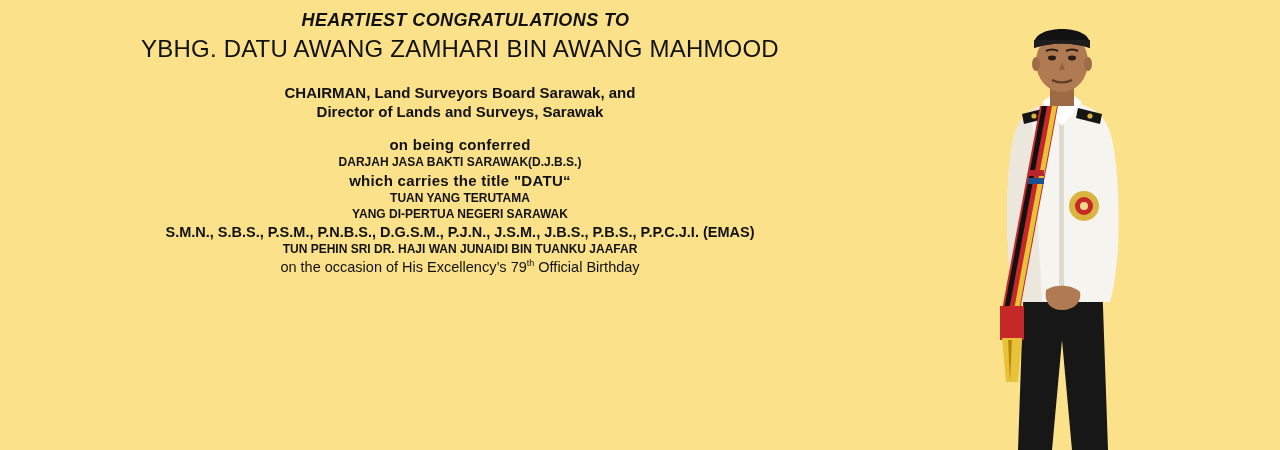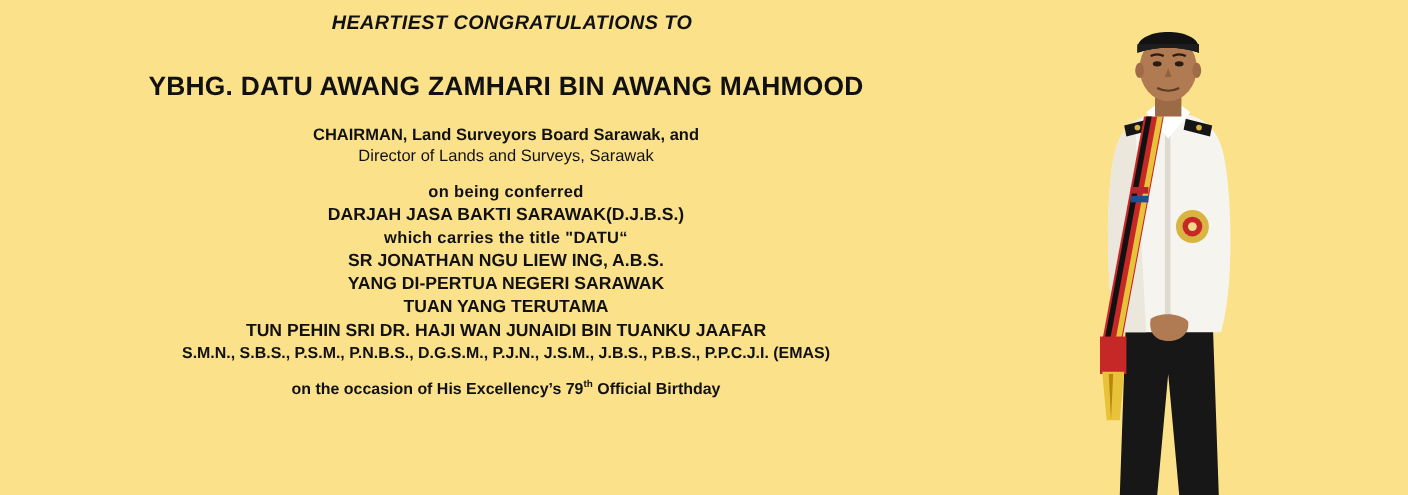--- a/index.html
+++ b/index.html
@@ -34,60 +34,59 @@
   }
   .congrats {
     margin-top: 10px;
     font-size: 18px;
     font-weight: bold;
     font-style: italic;
     letter-spacing: 0.4px;
     padding-left: 11px;
   }
   .honoree {
-    margin-top: 34px;
+    margin-top: 4px;
     font-size: 24px;
-    font-weight: bold;
+    font-weight: normal;
     letter-spacing: 0.2px;
   }
   .role-block {
     margin-top: 20px;
     font-size: 15px;
     line-height: 1.28;
   }
   .role-line-1 { font-weight: bold; }
-  .role-line-2 { font-weight: normal; }
+  .role-line-2 { font-weight: bold; }
   .award-block {
     margin-top: 14px;
     font-size: 15px;
     line-height: 1.33;
     font-weight: bold;
   }
   .award-block .soft {
     font-weight: bold;
     letter-spacing: 0.3px;
   }
   .md {
     font-size: 15px;
   }
   .lg {
-    font-size: 16px;
+    font-size: 12px;
   }
   .by-line {
     font-weight: bold;
   }
   .honours {
     font-size: 14.5px;
     font-weight: bold;
     letter-spacing: 0;
   }
   .occasion {
     font-size: 14.5px;
-    font-weight: bold;
-    margin-top: 13px;
+    font-weight: normal;
   }
   sup {
     font-size: 9px;
     vertical-align: super;
   }
   .portrait {
     position: absolute;
     right: 118px;
     bottom: 0;
     width: 200px;
@@ -107,25 +106,24 @@
 
     <div class="role-block">
       <span class="line role-line-1">CHAIRMAN, Land Surveyors Board Sarawak, and</span>
       <span class="line role-line-2">Director of Lands and Surveys, Sarawak</span>
     </div>
 
     <div class="award-block">
       <span class="line md soft">on being conferred</span>
       <span class="line lg">DARJAH JASA BAKTI SARAWAK(D.J.B.S.)</span>
       <span class="line md soft">which carries the title "DATU“</span>
-      <span class="line lg">SR JONATHAN NGU LIEW ING, A.B.S.</span>
+      <span class="line lg">TUAN YANG TERUTAMA</span>
       <span class="line lg">YANG DI-PERTUA NEGERI SARAWAK</span>
-      <span class="line lg">TUAN YANG TERUTAMA</span>
+      <span class="line honours">S.M.N., S.B.S., P.S.M., P.N.B.S., D.G.S.M., P.J.N., J.S.M., J.B.S., P.B.S., P.P.C.J.I. (EMAS)</span>
       <span class="line lg">TUN PEHIN SRI DR. HAJI WAN JUNAIDI BIN TUANKU JAAFAR</span>
-      <span class="line honours">S.M.N., S.B.S., P.S.M., P.N.B.S., D.G.S.M., P.J.N., J.S.M., J.B.S., P.B.S., P.P.C.J.I. (EMAS)</span>
       <span class="line occasion"><span>on the occasion of His Excellency’s 79</span><sup>th</sup><span> Official Birthday</span></span>
     </div>
 
   </div>
 
   <svg class="portrait" viewBox="0 0 200 440">
 
     <path d="M62 268 L140 268 L146 440 L110 440 L100 330 L90 440 L56 440 Z" fill="#171717"></path>
 
     <path d="M100 92

